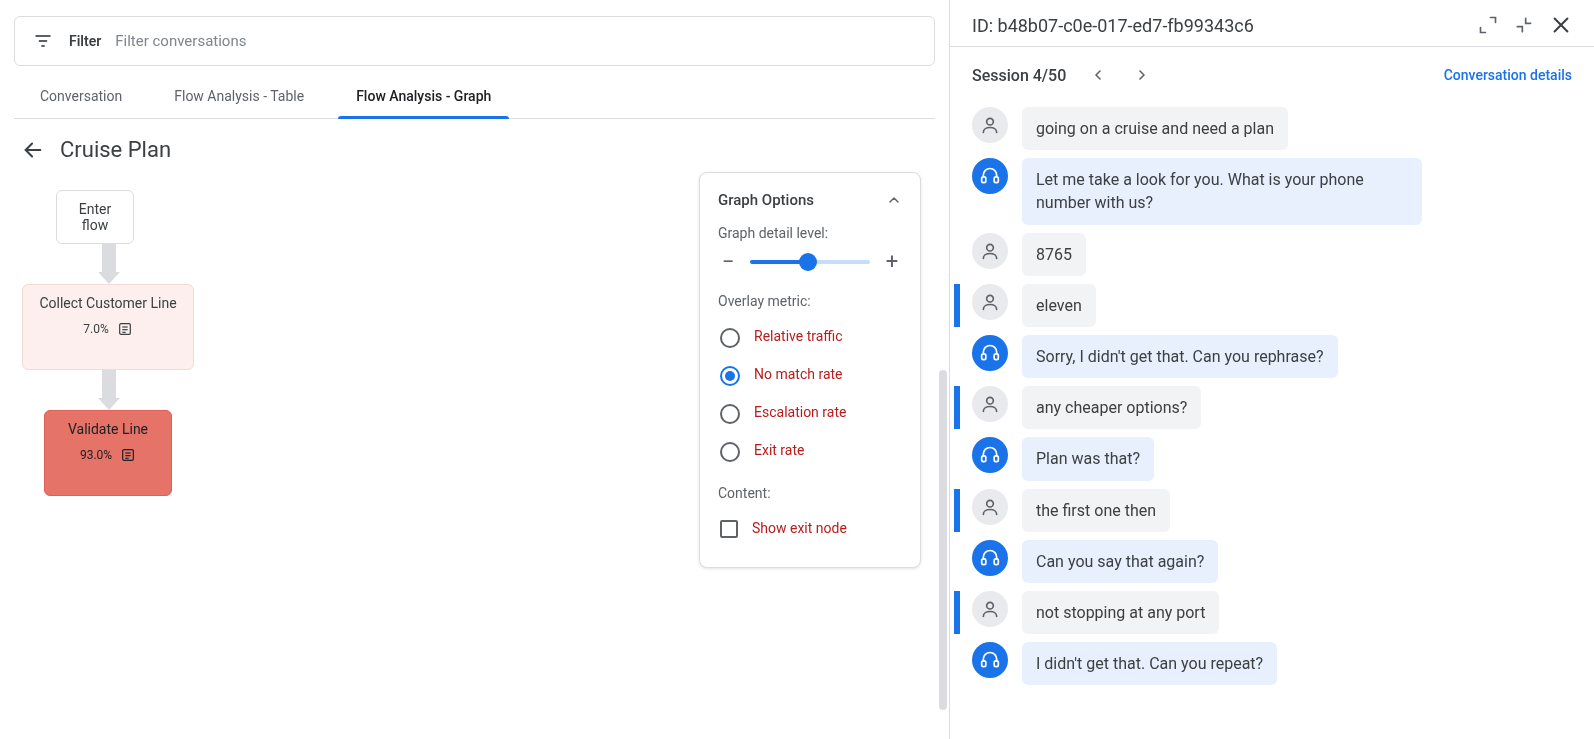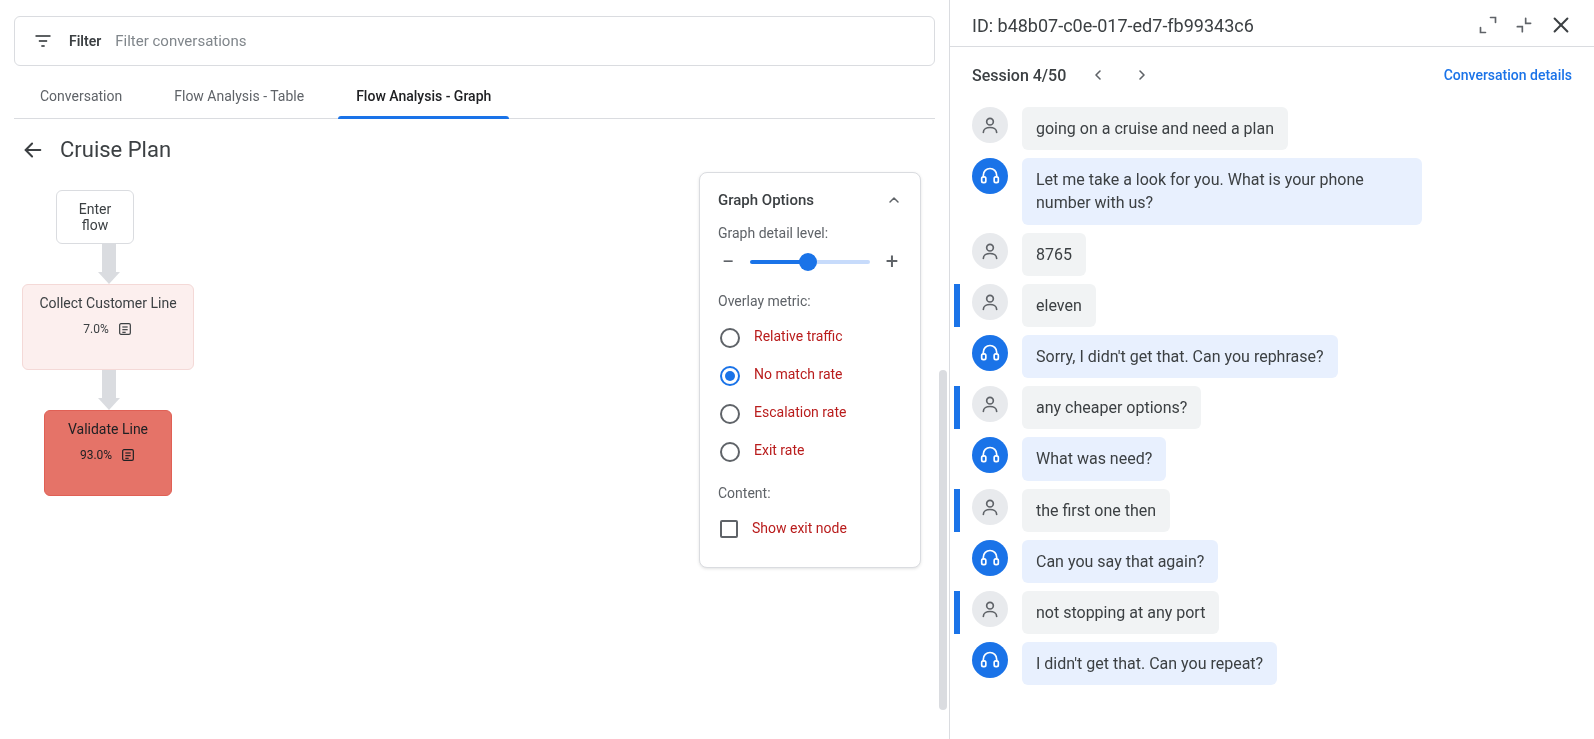--- a/index.html
+++ b/index.html
@@ -491,21 +491,21 @@
         <div class="bubble user">any cheaper options?</div>
       </div>
       <div class="msg-row">
         <div class="avatar agent">
           <svg width="20" height="20" viewBox="0 0 24 24" fill="none" stroke="currentColor" stroke-width="2" stroke-linecap="round" stroke-linejoin="round">
             <path d="M4 13v-2a8 8 0 0 1 16 0v2"></path>
             <rect x="2" y="13" width="5" height="7" rx="2"></rect>
             <rect x="17" y="13" width="5" height="7" rx="2"></rect>
           </svg>
         </div>
-        <div class="bubble agent">What was need?</div>
+        <div class="bubble agent">Plan was that?</div>
       </div>
       <div class="msg-row marker">
         <div class="avatar user">
           <svg width="20" height="20" viewBox="0 0 24 24" fill="none" stroke="currentColor" stroke-width="2" stroke-linecap="round" stroke-linejoin="round">
             <circle cx="12" cy="8" r="4"></circle>
             <path d="M4 21c0-4 4-6 8-6s8 2 8 6"></path>
           </svg>
         </div>
         <div class="bubble user">the first one then</div>
       </div>

